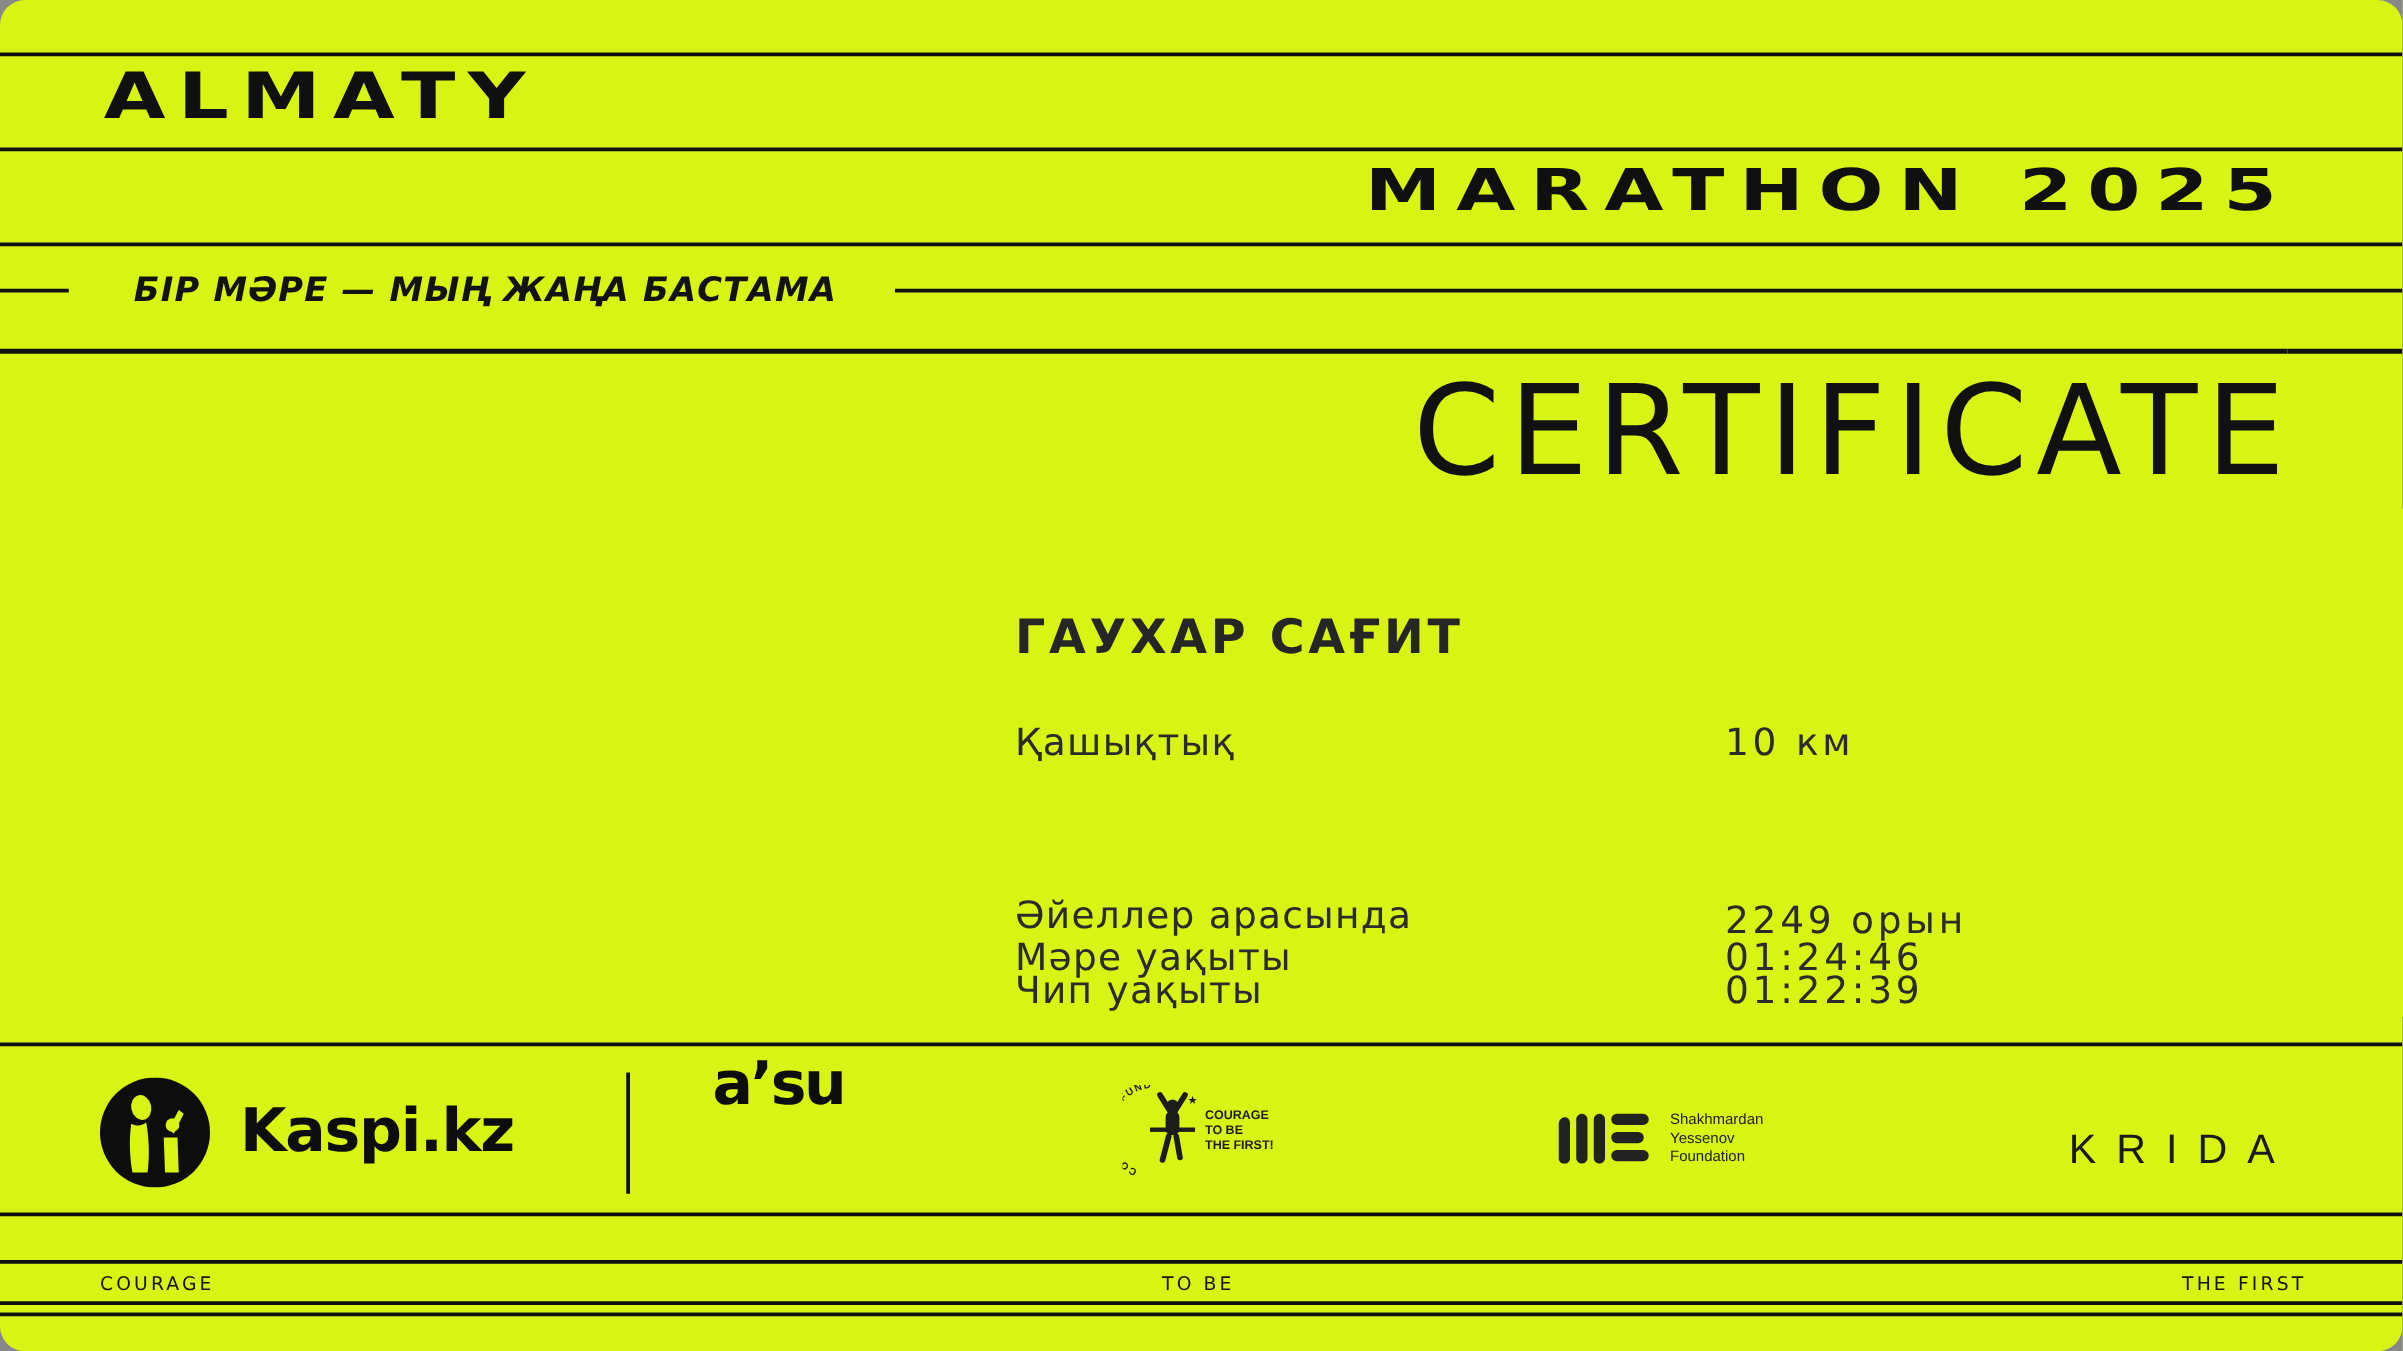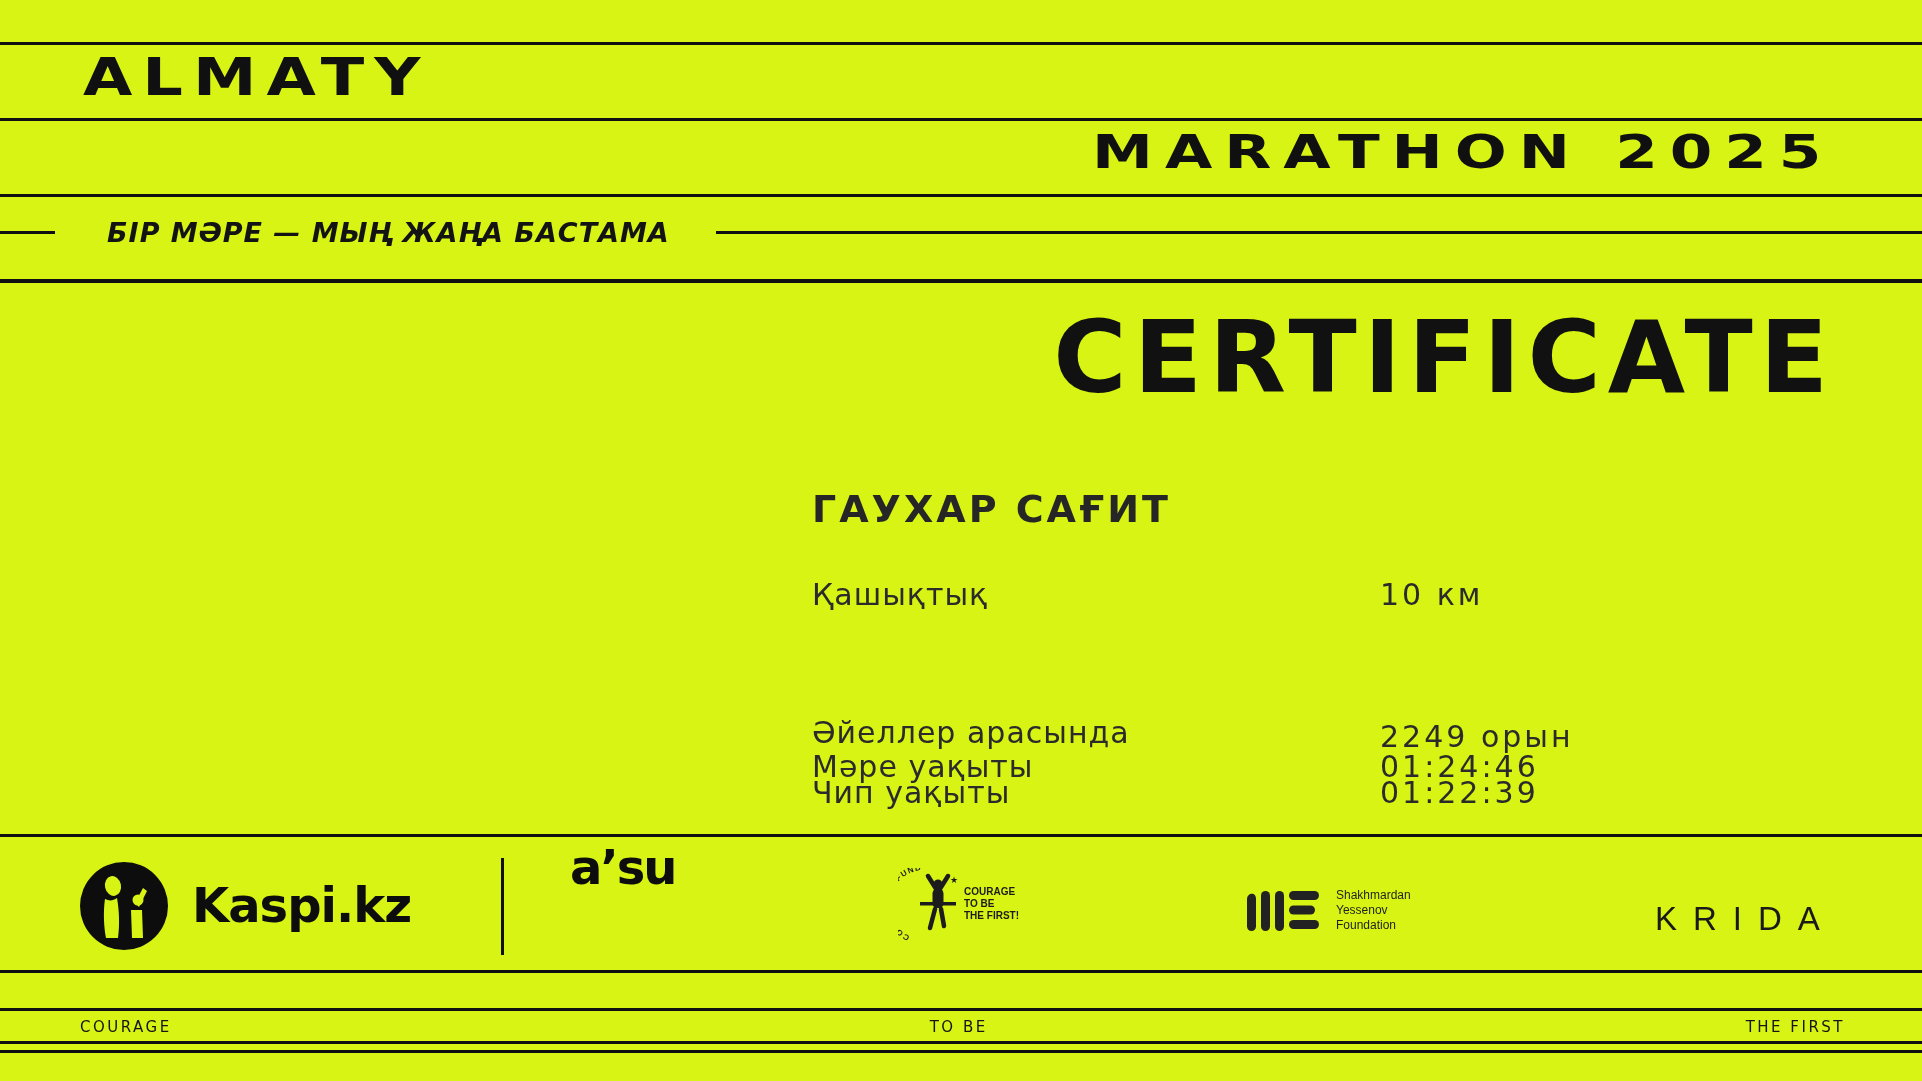--- a/index.html
+++ b/index.html
@@ -38,22 +38,22 @@
   }
   .onefinish-row{
     position:absolute;left:0;right:0;top:264px;height:34px;
     display:flex;align-items:center;
   }
   .motto-en{
     font-style:italic;font-weight:500;font-size:28px;letter-spacing:3px;
     margin-left:34px;margin-right:22px;white-space:nowrap;color:#131313;
   }
   .cert-title{
-    position:absolute;right:87px;top:308px;
-    font-size:100px;font-weight:700;letter-spacing:7px;line-height:1;
+    position:absolute;right:87px;top:295px;
+    font-size:100px;font-weight:400;letter-spacing:7px;line-height:1;
     white-space:nowrap;color:#111111;margin-left:22px;
   }
 
   
   .runner-name{
     position:absolute;left:812px;top:487px;
     font-size:38px;font-weight:700;letter-spacing:3px;color:#262626;
     white-space:nowrap;
   }
   .stat-row{position:absolute;left:812px;width:960px;height:36px;}
@@ -94,21 +94,21 @@
     position:absolute;left:80px;right:77px;top:1018px;height:18px;
     display:flex;justify-content:space-between;align-items:center;
   }
   .strip span{font-size:15px;letter-spacing:2.5px;font-weight:400;color:#151515;white-space:nowrap;}
 
   svg text{font-family:"Liberation Sans", sans-serif;}
 </style>
 </head>
 <body>
 
-<div id="cert" style="background: rgb(216, 244, 20);">
+<div id="cert" style="background: rgb(216, 244, 20); border-radius: 20px;">
 
   <div class="rule" style="top:42px"></div>
   <div class="rule" style="top:118px"></div>
   <div class="rule" style="top:194px"></div>
 
   <div class="almaty">ALMATY</div>
   <div class="marathon">MARATHON 2025</div>
 
   <div class="motto-row">
     <span class="seg" style="width:55px"></span>

